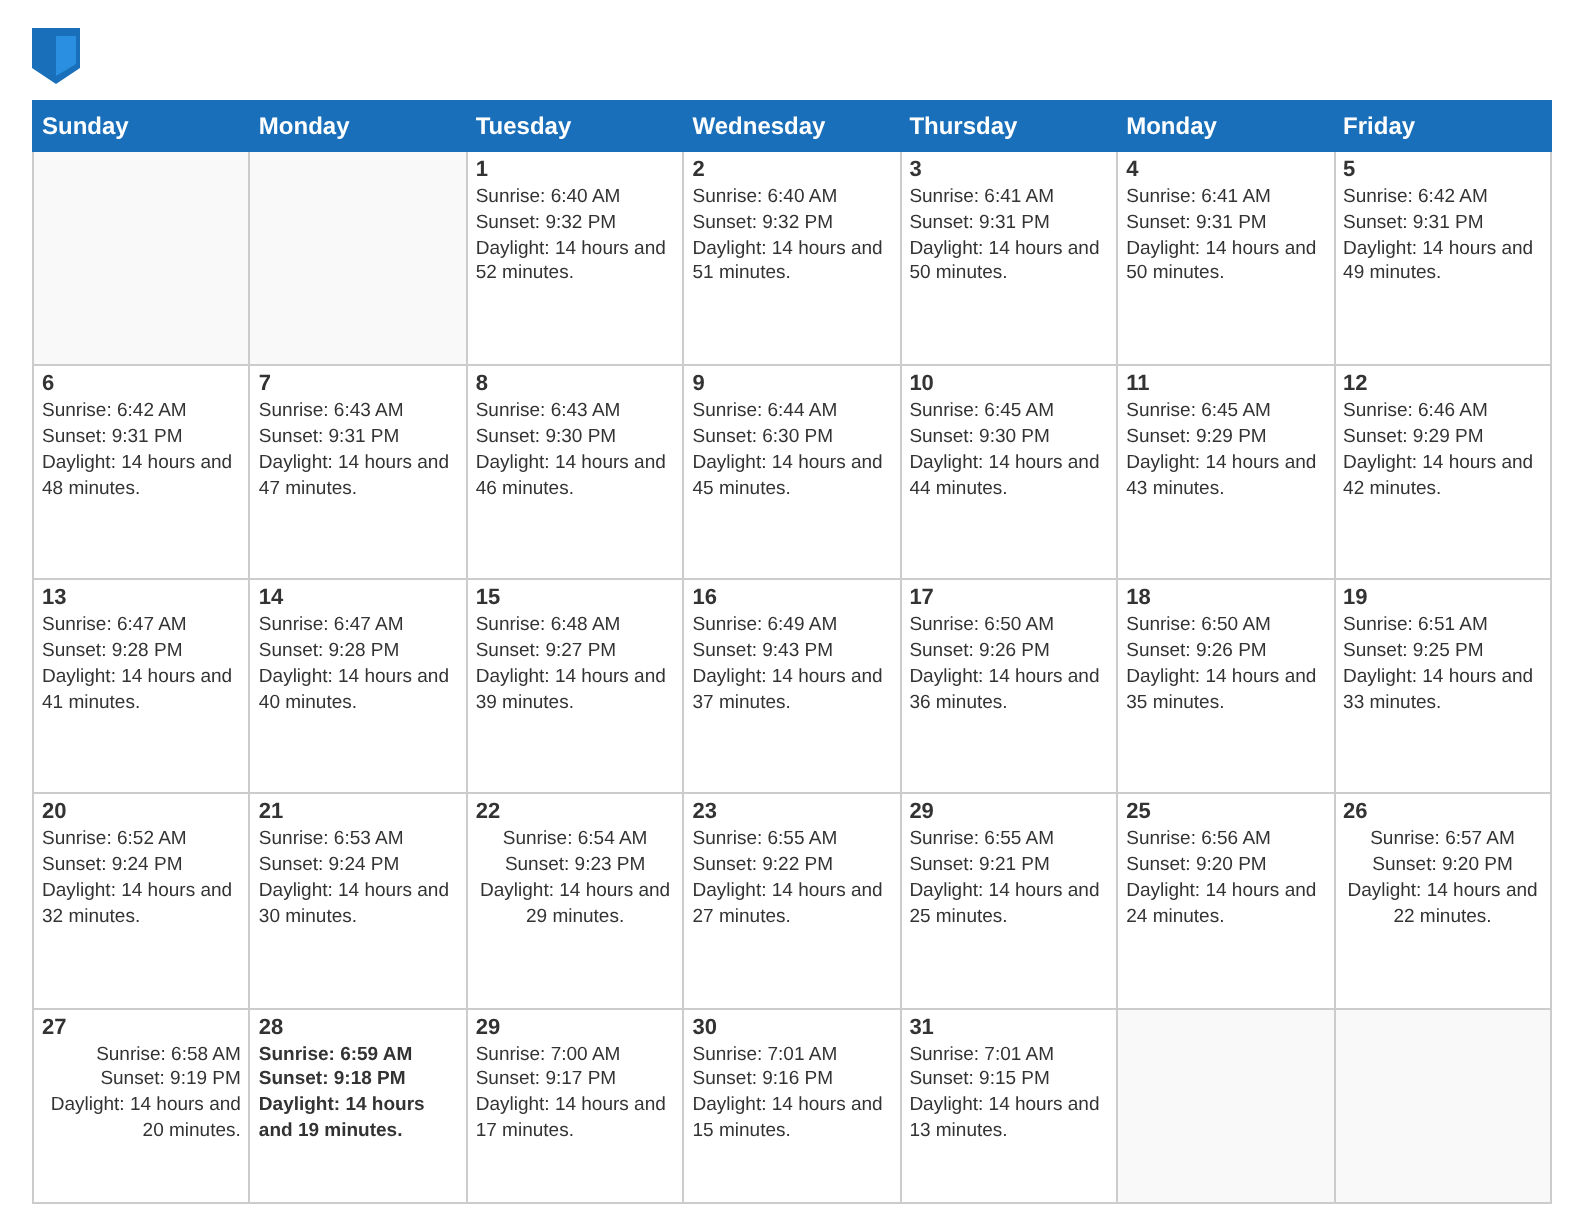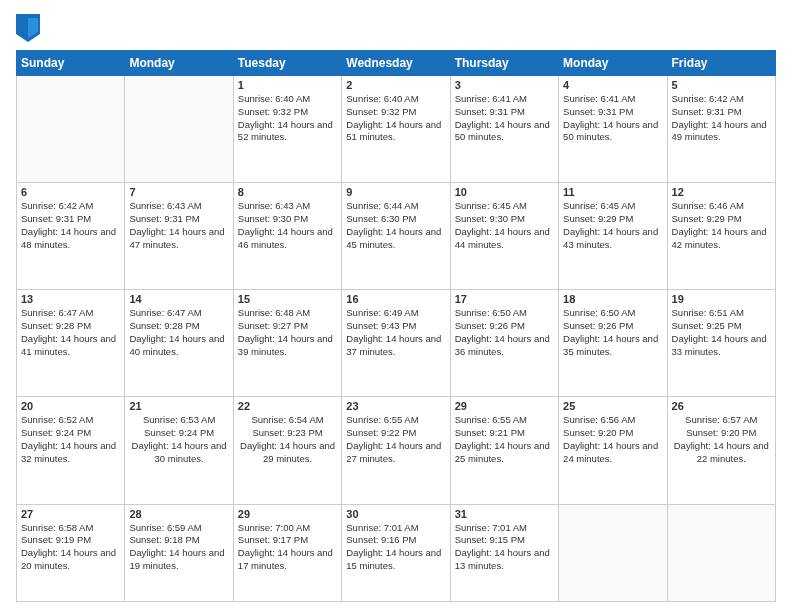--- a/index.html
+++ b/index.html
@@ -263,21 +263,21 @@
         </tr>
         <tr class="week-row">
           <td>
             <span class="day-num">20</span>
             <div class="day-info" style="white-space: pre-line;">Sunrise: 6:52 AM
 Sunset: 9:24 PM
 Daylight: 14 hours and 32 minutes.</div>
           </td>
           <td>
             <span class="day-num">21</span>
-            <div class="day-info" style="white-space: pre-line; text-align: center;">Sunrise: 6:53 AM
+            <div class="day-info" style="white-space: pre-line;">Sunrise: 6:53 AM
 Sunset: 9:24 PM
 Daylight: 14 hours and 30 minutes.</div>
           </td>
           <td>
             <span class="day-num">22</span>
             <div class="day-info" style="white-space: pre-line; text-align: center;">Sunrise: 6:54 AM
 Sunset: 9:23 PM
 Daylight: 14 hours and 29 minutes.</div>
           </td>
           <td>
@@ -301,27 +301,27 @@
           <td>
             <span class="day-num">26</span>
             <div class="day-info" style="white-space: pre-line; text-align: center;">Sunrise: 6:57 AM
 Sunset: 9:20 PM
 Daylight: 14 hours and 22 minutes.</div>
           </td>
         </tr>
         <tr class="last-row">
           <td>
             <span class="day-num">27</span>
-            <div class="day-info" style="white-space: pre-line;">Sunrise: 6:58 AM
+            <div class="day-info" style="white-space: pre-line; text-align: right;">Sunrise: 6:58 AM
 Sunset: 9:19 PM
 Daylight: 14 hours and 20 minutes.</div>
           </td>
           <td>
             <span class="day-num">28</span>
-            <div class="day-info" style="white-space: pre-line;">Sunrise: 6:59 AM
+            <div class="day-info" style="white-space: pre-line; font-weight: bold;">Sunrise: 6:59 AM
 Sunset: 9:18 PM
 Daylight: 14 hours and 19 minutes.</div>
           </td>
           <td>
             <span class="day-num">29</span>
             <div class="day-info" style="white-space: pre-line;">Sunrise: 7:00 AM
 Sunset: 9:17 PM
 Daylight: 14 hours and 17 minutes.</div>
           </td>
           <td>

